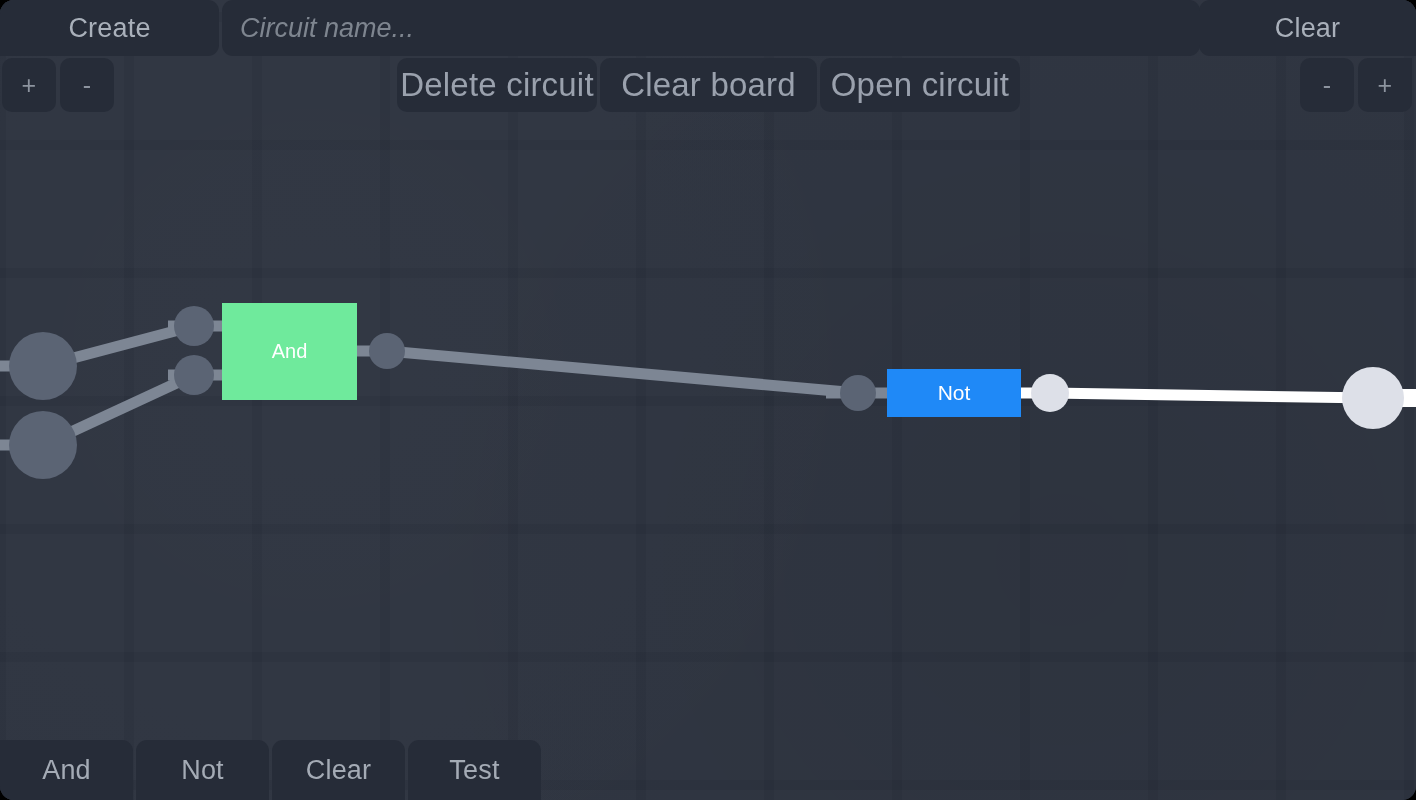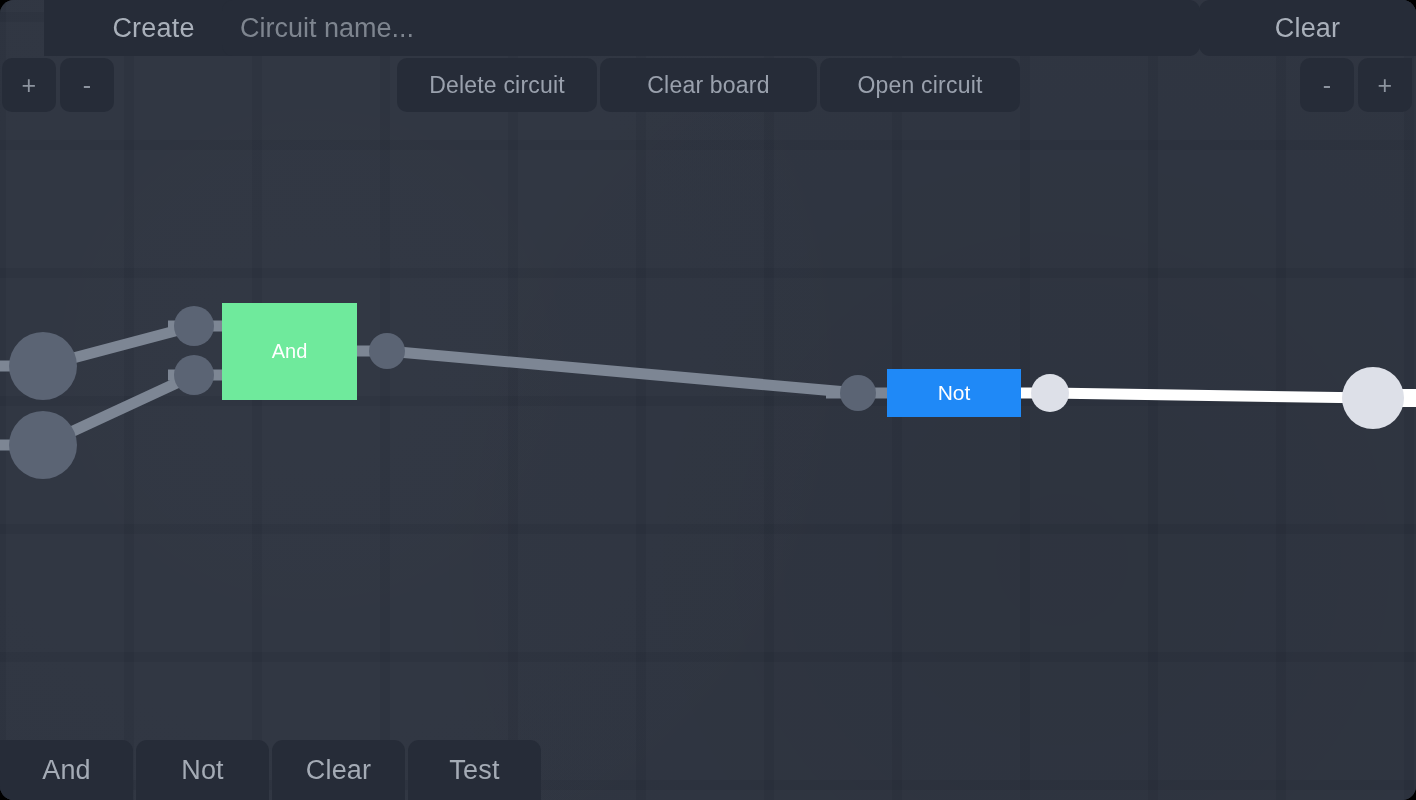--- a/index.html
+++ b/index.html
@@ -70,34 +70,34 @@
     width: 1416px;
     height: 56px;
     z-index: 5;
   }
   #create-btn {
     position: absolute; left: 0; top: 0;
     width: 219px; height: 56px;
     font-size: 27px;
     border-radius: 0 11px 11px 0;
     color: #a9b0ba;
-    margin-left: 44px;
   }
   #name-input {
     position: absolute; left: 222px; top: 0;
     width: 978px; height: 56px;
     background: #262c38;
     border: none;
     border-radius: 11px;
     color: #f9a8d4;
     font-family: "Liberation Sans", sans-serif;
     font-size: 27px;
     padding: 0 18px;
     box-sizing: border-box;
     outline: none;
+    font-style: italic;
   }
   #name-input::placeholder { color: #7e858f; }
   #menu-btn {
     position: absolute; left: 1199px; top: 0;
     width: 217px; height: 56px;
     font-size: 27px;
     border-radius: 11px 0 0 11px;
     color: #a9b0ba;
   }
 
@@ -119,21 +119,21 @@
   }
   #zoom-in-left   { left: 2px; }
   #zoom-out-left  { left: 60px; }
   #zoom-out-right { left: 1300px; }
   #zoom-in-right  { left: 1358px; border-radius: 10px 0 10px 10px;}
 
   .tool-btn {
     position: absolute;
     top: 0;
     height: 54px;
-    font-size: 23px;
+    font-size: 33px;
     color: #9aa1ad;
     border-radius: 10px;
   }
   #delete-circuit-btn { left: 397px; width: 200px; }
   #clear-board-btn    { left: 600px; width: 217px; }
   #open-circuit-btn   { left: 820px; width: 200px; }
 
   
   #palette {
     position: absolute;

